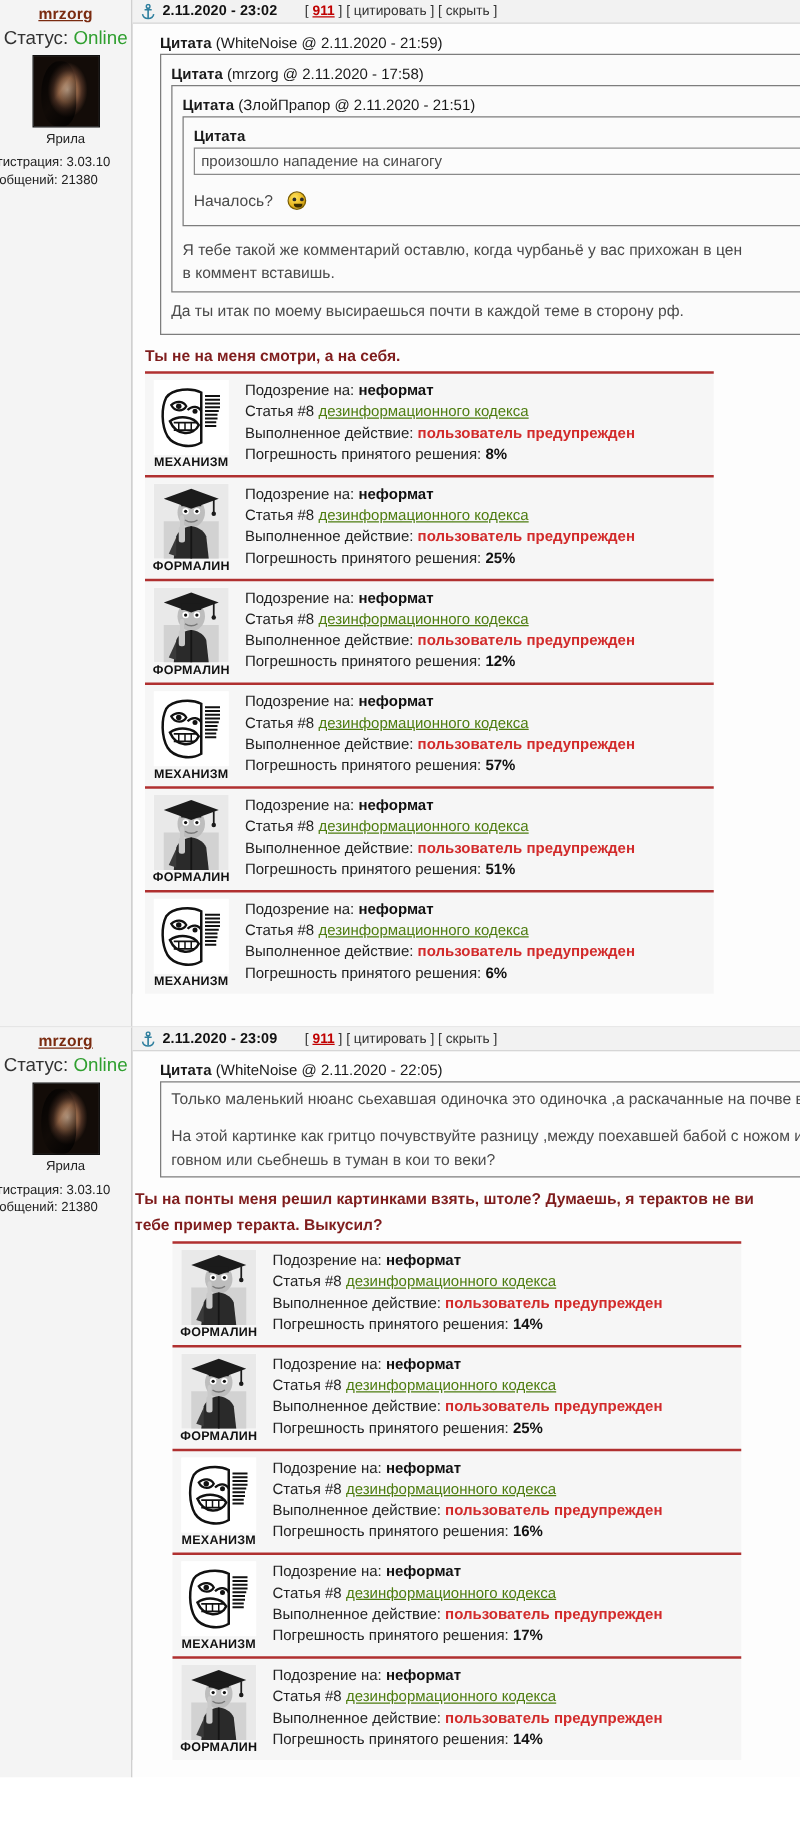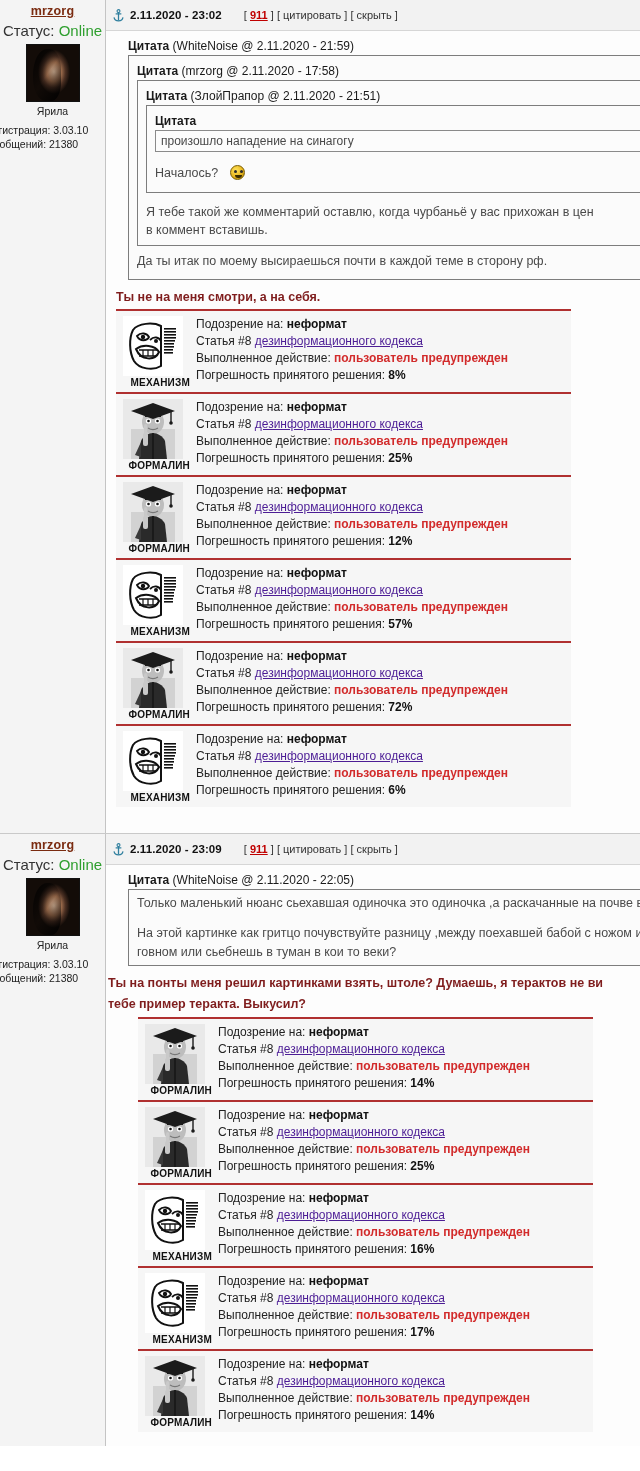--- a/index.html
+++ b/index.html
@@ -58,21 +58,21 @@
     font-size: 10.5px; color: #222; line-height: 1.35;
     text-align: left; margin-left: -14px; white-space: nowrap;
   }
 
   
   .content { flex: 1; min-width: 0; position: relative; }
 
   .post-head {
     background: #f2f2f2;
     border-bottom: 1px solid #d6d6d6;
-    height: 31px; display: flex; align-items: center;
+    height: 19px; display: flex; align-items: center;
     padding-left: 6px; font-size: 12px; color: #111;
     white-space: nowrap;
   }
   .anchor-icon { width: 13px; height: 13px; margin-right: 5px; display:inline-block; }
   .post-date { font-weight: bold; font-size: 11.5px; letter-spacing: .1px; }
   .head-links { margin-left: 22px; font-size: 11px; color: #222; }
   .head-links .brk { color: #333; }
   .link-number {
     color: #c00000; font-weight: bold; text-decoration: underline; cursor: pointer;
   }
@@ -130,34 +130,34 @@
     position: relative;
     border-top: 2px solid #b03030;
     background: #f6f6f6;
     display: flex; align-items: flex-start;
     padding: 4px 0 4px 0;
     margin-left: 10px;
     width: 455px;
   }
   .warn.indent2 { margin-left: 32px; width: 455px; }
   .warn-av {
-    width: 74px; min-width: 74px; text-align: right; padding-top: 1px;
+    width: 74px; min-width: 74px; text-align: center; padding-top: 1px;
   }
   .warn-av-img { width: 60px; height: 60px; margin: 0 auto; background: #fff; position: relative; }
 
   
   .face-rage { background: #ffffff; }
   .warn-av-name {
     font-size: 10px; font-weight: bold; color: #111; margin-top: 1px;
     letter-spacing: .2px; white-space: nowrap;
   }
   .warn-info { flex: 1; padding-left: 6px; padding-top: 1px; }
   .wline { font-size: 12px; color: #222; line-height: 1.42; white-space: nowrap; }
   .wline b { font-weight: bold; color: #111; }
-  .wline .code-link { text-decoration: underline; color: #4c1d95; cursor: pointer; }
+  .wline .code-link { text-decoration: underline; color: #4d7c0f; cursor: pointer; }
   .wline .act { color: #d22b2b; font-weight: bold; }
   .wline .pct { font-weight: bold; color: #111; }
 
   .gap { height: 14px; background: #fdfdfd; }
   .post-bottom-pad { height: 26px; background: #fdfdfd; }
 </style>
 </head>
 <body>
 
 <div class="page">
@@ -468,21 +468,21 @@
                 <div class="wline">
                   <span>Статья #8</span>
                   <a class="code-link">дезинформационного кодекса</a>
                 </div>
                 <div class="wline">
                   <span>Выполненное действие:</span>
                   <span class="act">пользователь предупрежден</span>
                 </div>
                 <div class="wline">
                   <span>Погрешность принятого решения:</span>
-                  <span class="pct">72%</span>
+                  <span class="pct">51%</span>
                 </div>
               </div>
             </div>
 
             <div class="warn">
               <div class="warn-av">
                 <div class="warn-av-img face-rage">
                   <svg viewBox="0 0 60 60" width="60" height="60" aria-hidden="true">
                     <rect width="60" height="60" fill="#fff"></rect>
                     <path d="M10 14 C6 22 6 36 11 45 C16 53 30 55 38 50 L38 10 C30 6 15 7 10 14 Z" fill="#fff" stroke="#111" stroke-width="2"></path>

